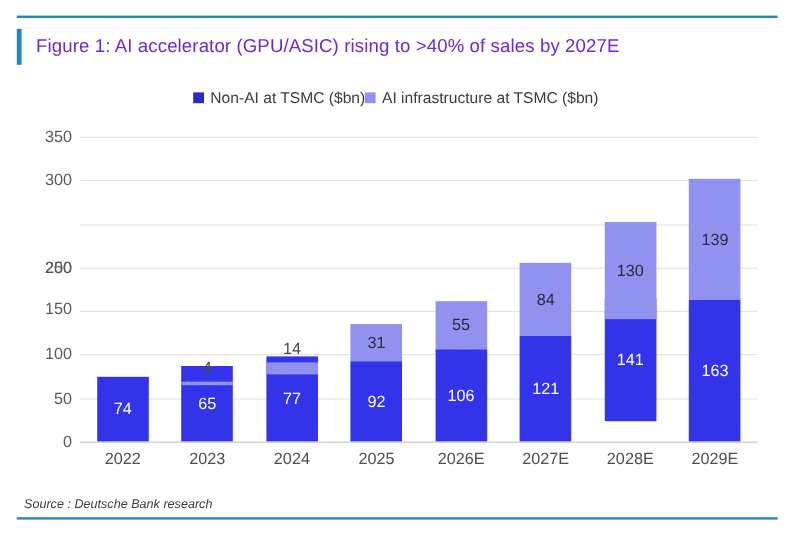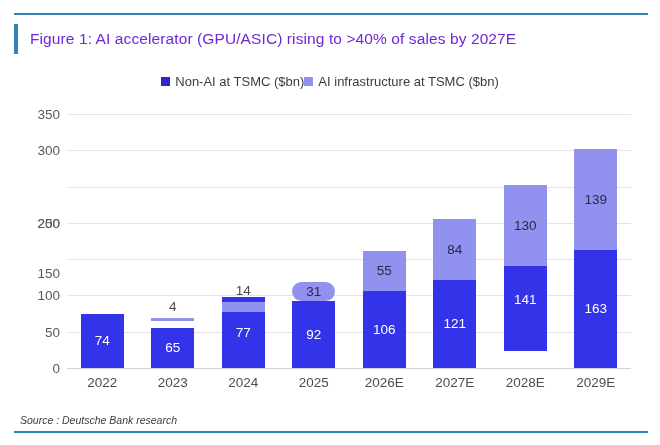--- a/index.html
+++ b/index.html
@@ -212,59 +212,59 @@
         <span class="legend-swatch" style="background: rgb(145, 145, 240);"></span>
         <span class="legend-label">AI infrastructure at TSMC ($bn)</span>
       </div>
     </div>
 
   <div id="chart">
     <div id="yaxis-labels">
         <div class="ytick-lbl" style="top: 254px;">0</div>
         <div class="ytick-lbl" style="top: 217.714px;">50</div>
         <div class="ytick-lbl" style="top: 181.429px;">100</div>
-        <div class="ytick-lbl" style="top: 159px;">150</div>
+        <div class="ytick-lbl" style="top: 143px;">150</div>
         <div class="ytick-lbl" style="top: 108.857px;">200</div>
         <div class="ytick-lbl" style="top: 72.5714px; margin-top: 36px;">250</div>
         <div class="ytick-lbl" style="top: 36.2857px;">300</div>
         <div class="ytick-lbl" style="top: 0px;">350</div>
       </div>
     <div id="plot">
         <div class="gridline" style="top: 254px;"></div>
         <div class="gridline" style="top: 217.714px;"></div>
         <div class="gridline" style="top: 181.429px;"></div>
         <div class="gridline" style="top: 145.143px;"></div>
         <div class="gridline" style="top: 108.857px;"></div>
         <div class="gridline" style="top: 72.5714px;"></div>
         <div class="gridline" style="top: 36.2857px;"></div>
         <div class="gridline" style="top: 0px;"></div>
         <div class="bar-group" style="left: 13.75px; width: 43px; height: 254px;">
           <div class="seg seg-bottom" style="bottom: 0px; height: 53.7029px;">
             <span class="seg-label lbl-on-dark">74</span>
           </div>
         </div>
         <div class="bar-group" style="left: 84.25px; width: 43px; height: 254px;">
-          <div class="seg seg-bottom" style="bottom: 0px; height: 40px;">
+          <div class="seg seg-bottom" style="bottom: 0px; height: 63px;">
             <span class="seg-label lbl-on-dark">65</span>
           </div>
           <div class="seg seg-top" style="bottom: 47.1714px; height: 2.90286px;"></div>
           <div class="lbl-outside" style="bottom: 54.0743px;">4</div>
         </div>
         <div class="bar-group" style="left: 154.75px; width: 43px; height: 254px;">
           <div class="seg seg-bottom" style="bottom: 0px; height: 71px;">
             <span class="seg-label lbl-on-dark">77</span>
           </div>
           <div class="seg seg-top" style="bottom: 55.88px; height: 10.16px;"></div>
           <div class="lbl-outside" style="bottom: 70.04px;">14</div>
         </div>
         <div class="bar-group" style="left: 225.25px; width: 43px; height: 254px;">
           <div class="seg seg-bottom" style="bottom: 0px; height: 66.7657px;">
             <span class="seg-label lbl-on-dark">92</span>
           </div>
-          <div class="seg seg-top" style="bottom: 66.7657px; height: 19px; border-radius: 11px;">
+          <div class="seg seg-top" style="bottom: 66.7657px; height: 31px;">
             <span class="seg-label lbl-on-light">31</span>
           </div>
         </div>
         <div class="bar-group" style="left: 295.75px; width: 43px; height: 254px;">
           <div class="seg seg-bottom" style="bottom: 0px; height: 76.9257px;">
             <span class="seg-label lbl-on-dark">106</span>
           </div>
           <div class="seg seg-top" style="bottom: 76.9257px; height: 39.9143px;">
             <span class="seg-label lbl-on-light">55</span>
           </div>

